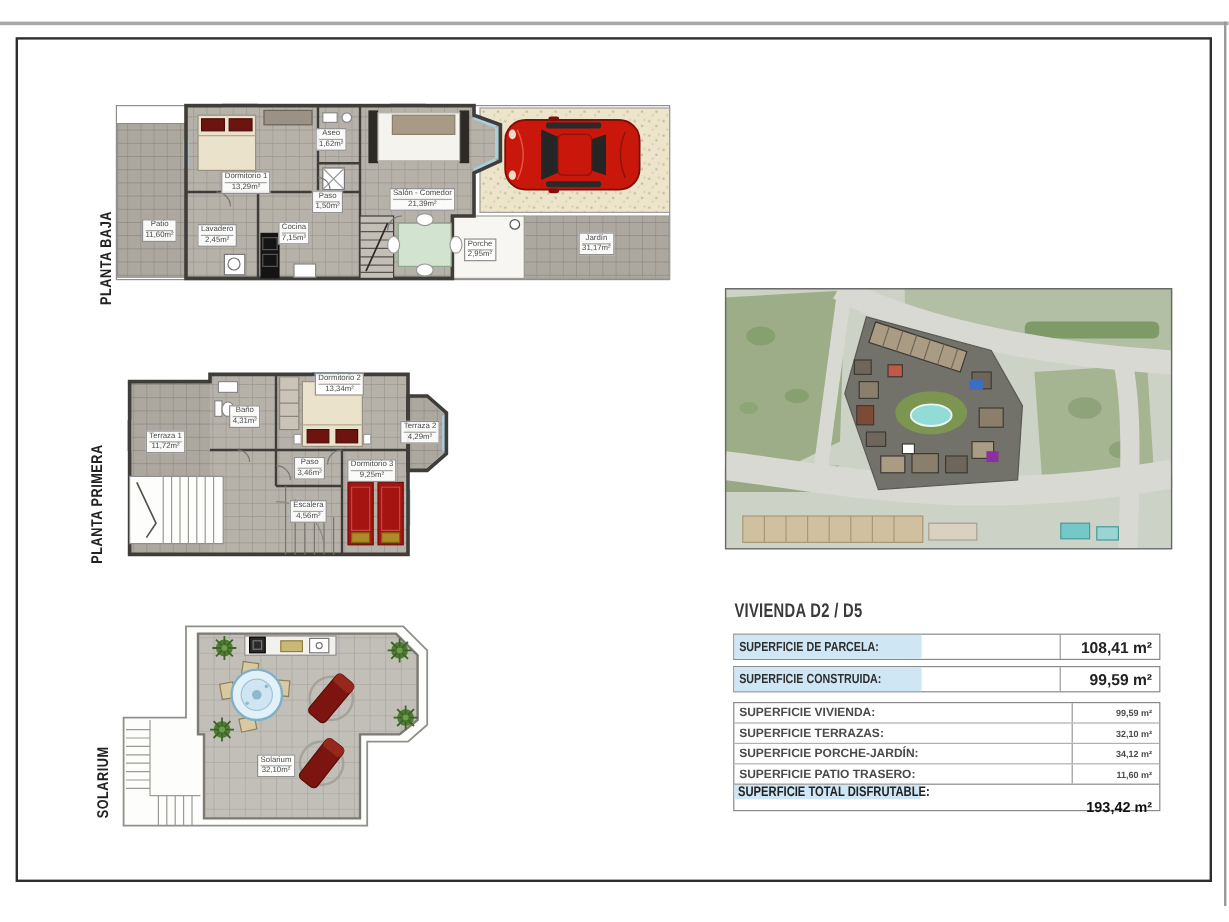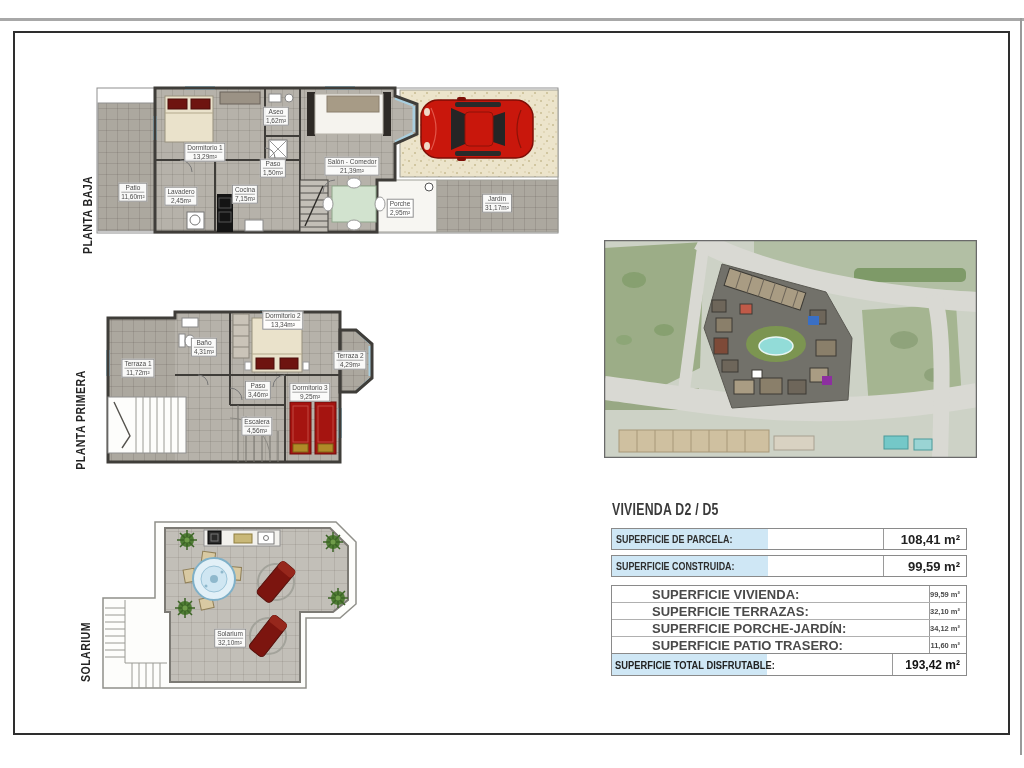--- a/index.html
+++ b/index.html
@@ -25,24 +25,24 @@
            display:flex;align-items:stretch;background:#fff;}
   .sum-box .lbl{width:152px;background:#cfe7f5;display:flex;align-items:center;
                 font-size:10.5px;font-weight:bold;color:#2e2e2e;padding-left:4px;}
   .sum-box .lbl span{transform:scale(.85,1.05);transform-origin:left center;white-space:nowrap;}
   .sum-box .mid{flex:1;border-right:1px solid #9a9a9a;}
   .sum-box .val{width:76px;display:flex;align-items:center;justify-content:flex-end;
                 padding-right:6px;font-size:13px;font-weight:bold;color:#222;white-space:nowrap;}
   .dtable{position:absolute;left:0;top:85px;width:354px;border:1px solid #8a8a8a;background:#fff;}
   .drow{display:flex;height:16px;align-items:center;border-top:1px solid #b0b0b0;}
   .drow:first-child{border-top:none;}
-  .drow .dlbl{width:277px;padding-left:4px;font-size:13px;font-weight:bold;color:#4a4a4a;
-              border-right:1px solid #9a9a9a;align-self:stretch;display:flex;align-items:center;white-space:nowrap;margin-left:36px;}
+  .drow .dlbl{width:277px;padding-left:4px;font-size:10px;font-weight:bold;color:#4a4a4a;
+              border-right:1px solid #9a9a9a;align-self:stretch;display:flex;align-items:center;white-space:nowrap;}
   .drow .dval{flex:1;text-align:right;padding-right:6px;font-size:7.5px;font-weight:bold;color:#4a4a4a;white-space:nowrap;}
-  .trow{display:flex;height:21px;align-items:stretch;border-top:1px solid #8a8a8a;}
+  .trow{display:flex;height:21px;align-items:stretch;border-top:1px solid #8a8a8a;flex-direction:column;}
   .trow .tlbl{width:152px;background:#cfe7f5;display:flex;align-items:center;padding-left:3px;
               font-size:11px;font-weight:bold;color:#222;}
   .trow .tlbl span{transform:scale(.85,1.05);transform-origin:left center;white-space:nowrap;}
   .trow .tmid{width:125px;border-right:1px solid #9a9a9a;}
   .trow .tval{flex:1;display:flex;align-items:center;justify-content:flex-end;padding-right:6px;
               font-size:12px;font-weight:bold;color:#111;white-space:nowrap;}
 </style>
 </head>
 <body>
 

